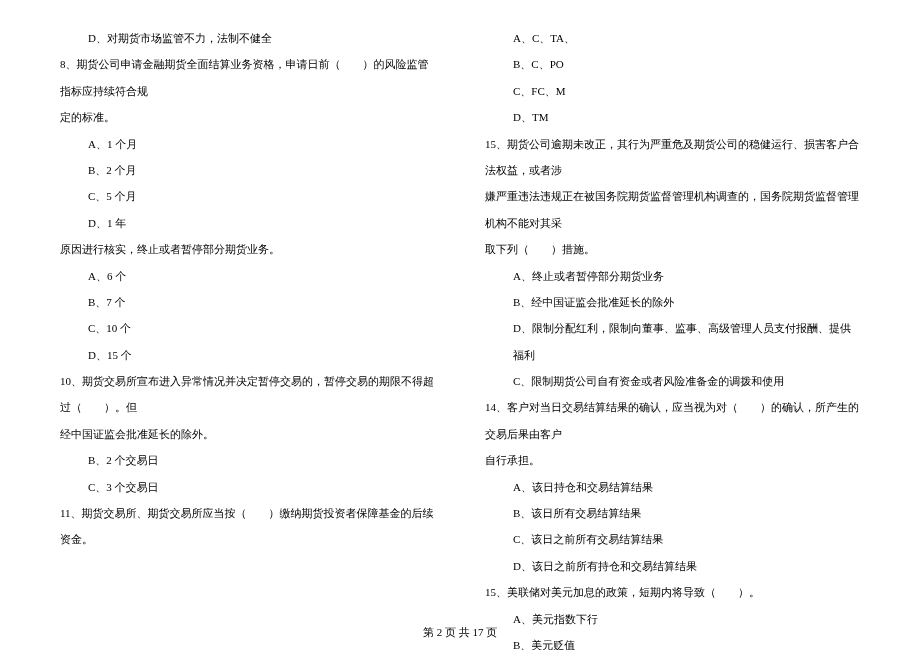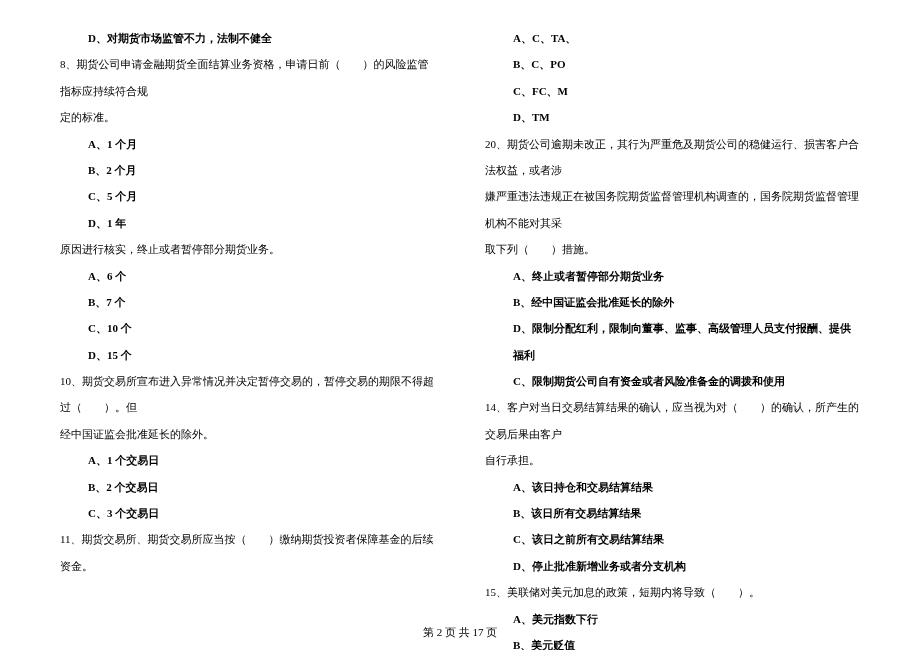--- a/index.html
+++ b/index.html
@@ -24,21 +24,20 @@
     }
     .column {
       flex: 1;
       line-height: 2.4;
     }
     .question-text {
       text-indent: 0;
     }
     .option {
       padding-left: 28px;
-      font-weight: bold;
     }
     .footer {
       position: absolute;
       bottom: 10px;
       left: 0;
       right: 0;
       text-align: center;
       font-size: 11px;
     }
   </style>
@@ -54,41 +53,40 @@
       <div class="option">B、2 个月</div>
       <div class="option">C、5 个月</div>
       <div class="option">D、1 年</div>
       <div class="question-text">原因进行核实，终止或者暂停部分期货业务。</div>
       <div class="option">A、6 个</div>
       <div class="option">B、7 个</div>
       <div class="option">C、10 个</div>
       <div class="option">D、15 个</div>
       <div class="question-text">10、期货交易所宣布进入异常情况并决定暂停交易的，暂停交易的期限不得超过（　　）。但</div>
       <div class="question-text">经中国证监会批准延长的除外。</div>
-      <div class="option">A、1 个交易日</div>
       <div class="option">B、2 个交易日</div>
       <div class="option">C、3 个交易日</div>
       <div class="question-text">11、期货交易所、期货交易所应当按（　　）缴纳期货投资者保障基金的后续资金。</div>
     </div>
   <div class="column" id="right-col">
       <div class="option">A、C、TA、</div>
       <div class="option">B、C、PO</div>
       <div class="option">C、FC、M</div>
       <div class="option">D、TM</div>
-      <div class="question-text">20、期货公司逾期未改正，其行为严重危及期货公司的稳健运行、损害客户合法权益，或者涉</div>
+      <div class="question-text">15、期货公司逾期未改正，其行为严重危及期货公司的稳健运行、损害客户合法权益，或者涉</div>
       <div class="question-text">嫌严重违法违规正在被国务院期货监督管理机构调查的，国务院期货监督管理机构不能对其采</div>
       <div class="question-text">取下列（　　）措施。</div>
       <div class="option">A、终止或者暂停部分期货业务</div>
       <div class="option">B、经中国证监会批准延长的除外</div>
       <div class="option">D、限制分配红利，限制向董事、监事、高级管理人员支付报酬、提供福利</div>
       <div class="option">C、限制期货公司自有资金或者风险准备金的调拨和使用</div>
       <div class="question-text">14、客户对当日交易结算结果的确认，应当视为对（　　）的确认，所产生的交易后果由客户</div>
       <div class="question-text">自行承担。</div>
       <div class="option">A、该日持仓和交易结算结果</div>
       <div class="option">B、该日所有交易结算结果</div>
       <div class="option">C、该日之前所有交易结算结果</div>
-      <div class="option">D、停止批准新增业务或者分支机构</div>
+      <div class="option">D、该日之前所有持仓和交易结算结果</div>
       <div class="question-text">15、美联储对美元加息的政策，短期内将导致（　　）。</div>
       <div class="option">A、美元指数下行</div>
       <div class="option">B、美元贬值</div>
     </div>
 </div>
 <div class="footer">第 2 页 共 17 页</div>
 
 </body></html>

